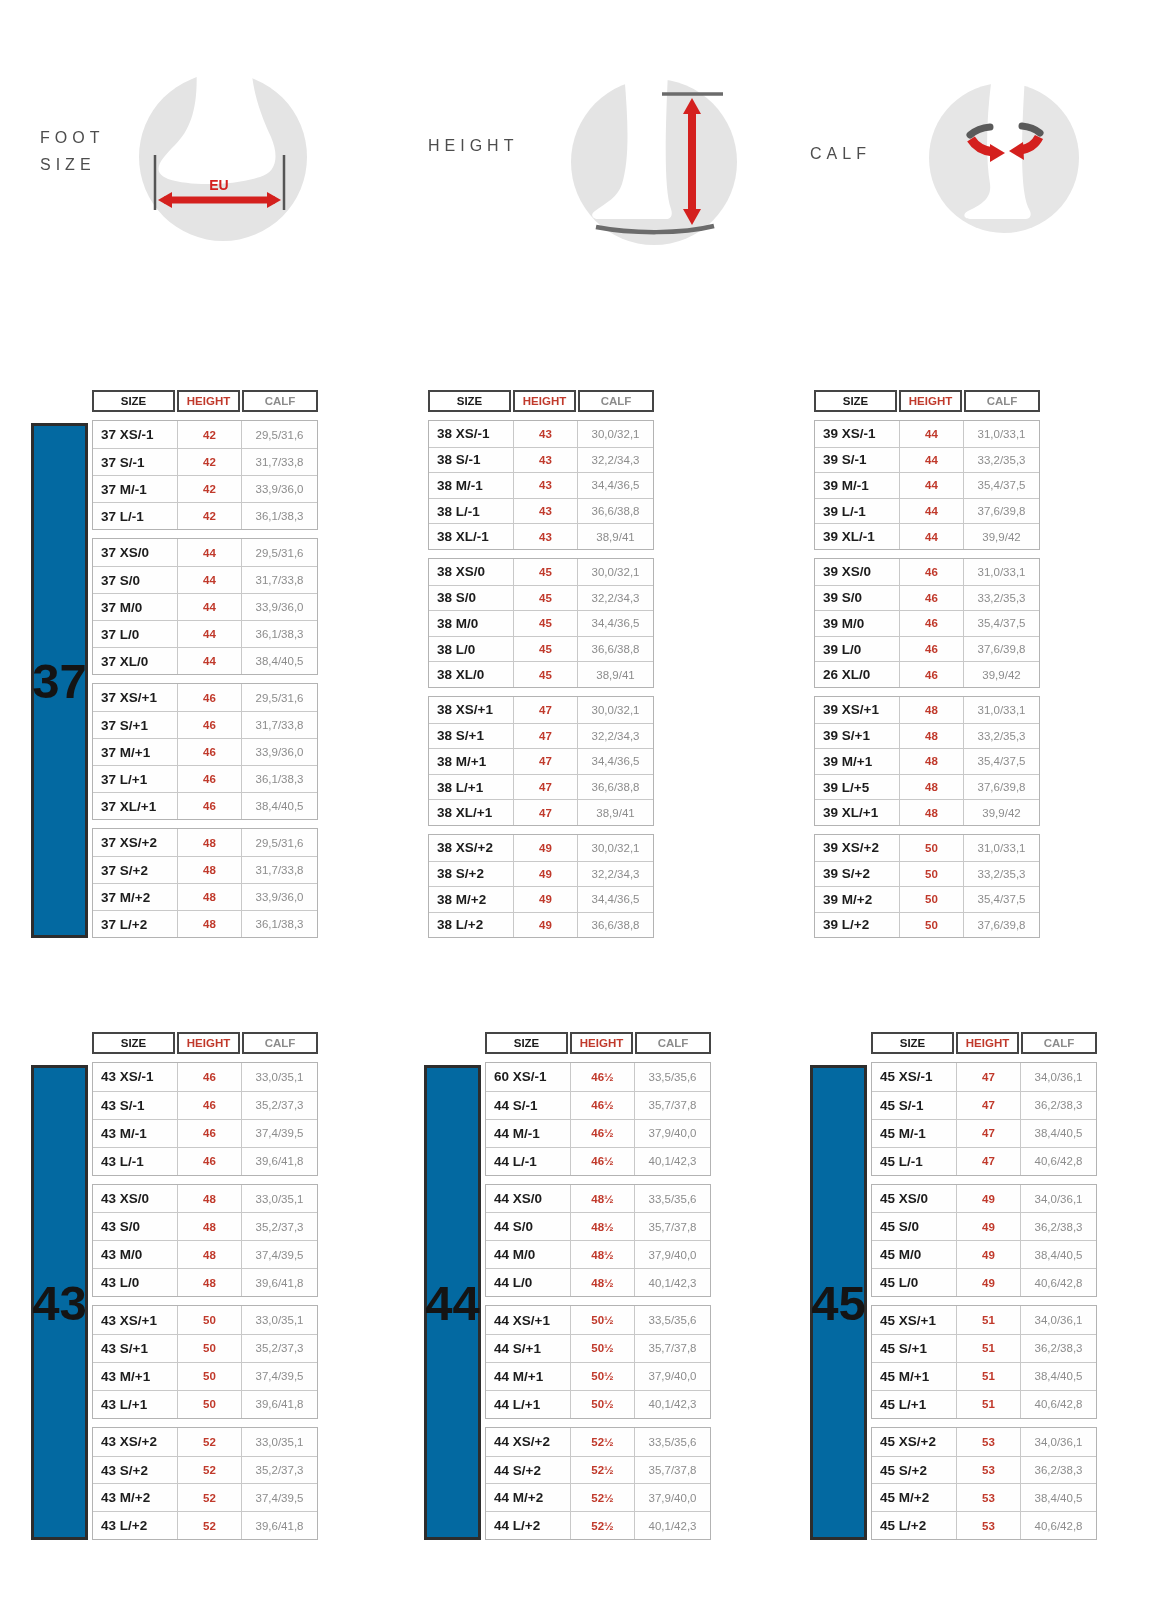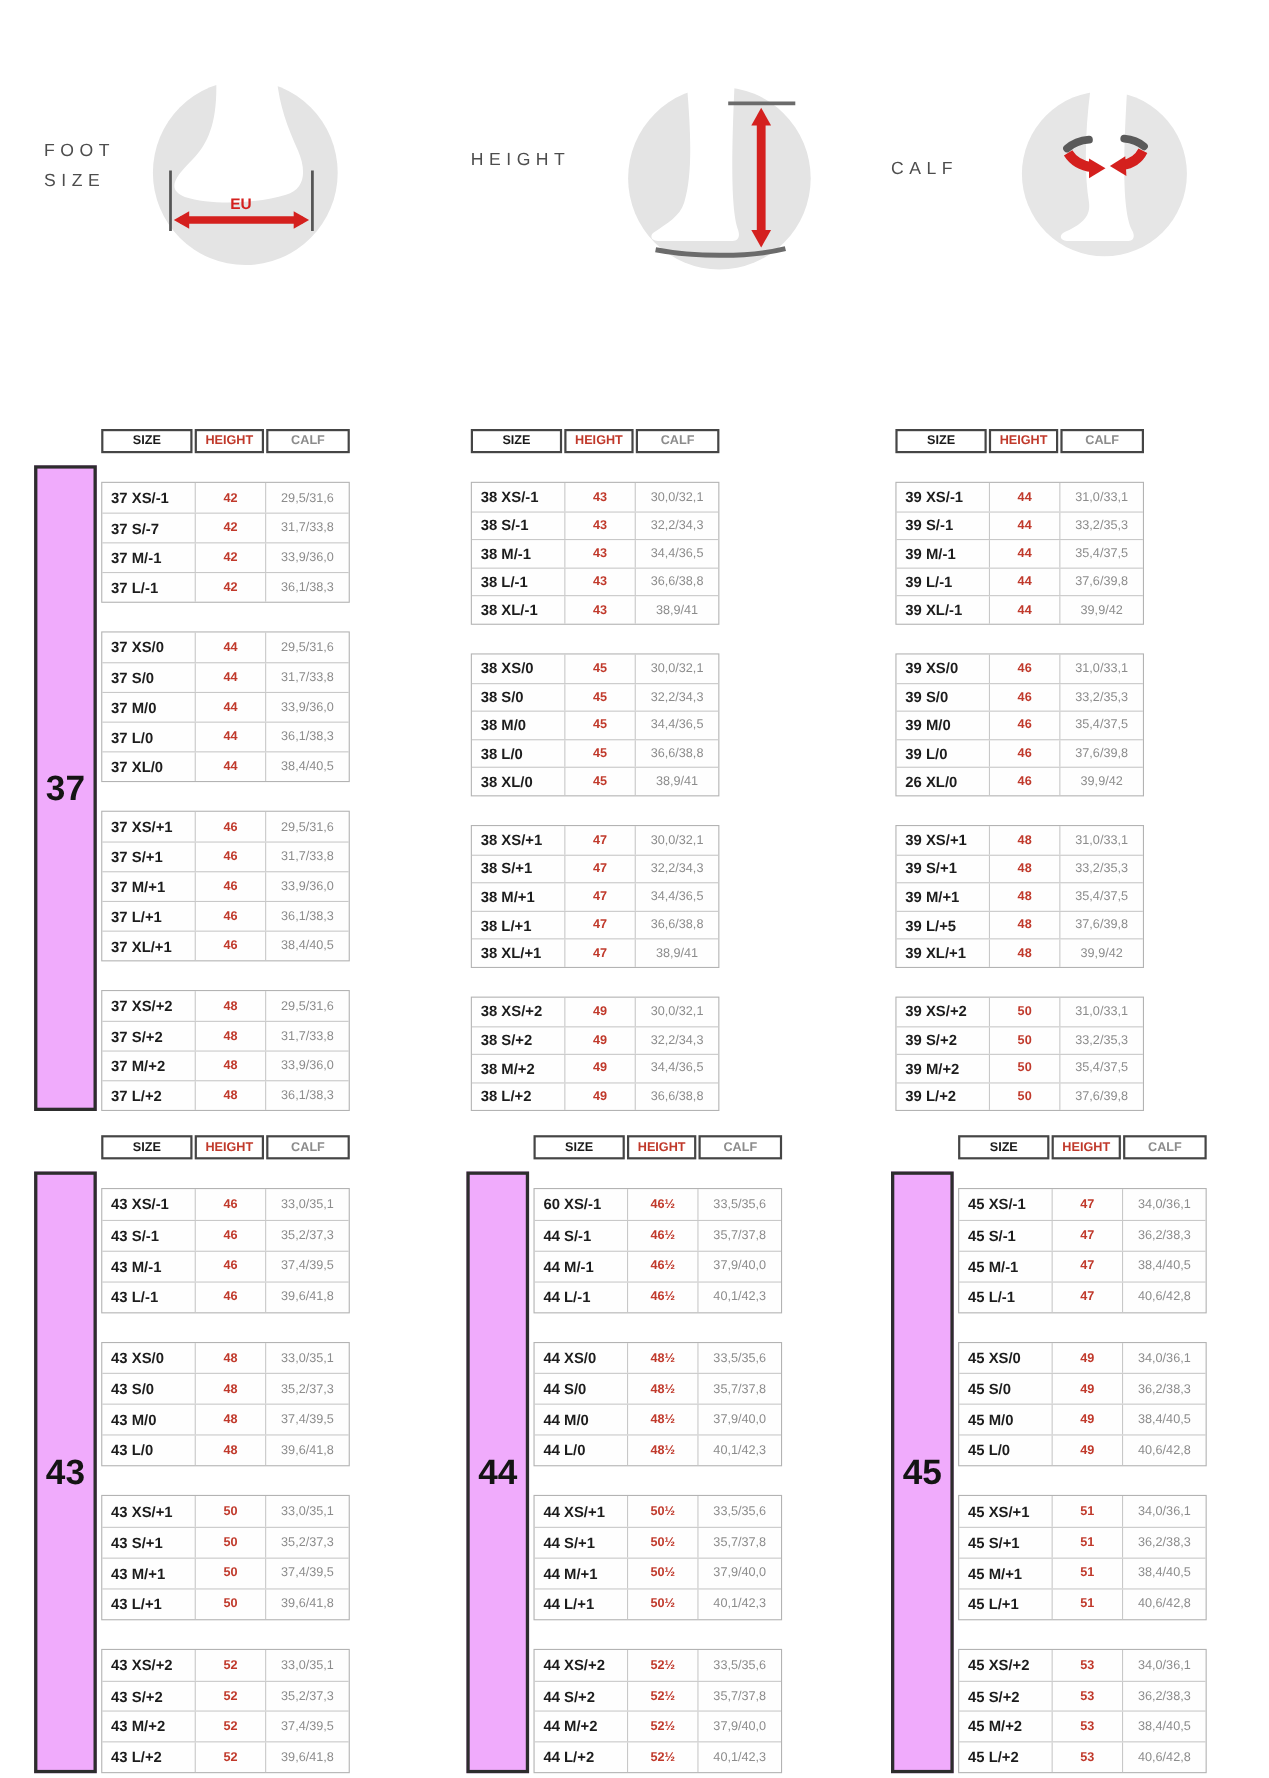--- a/index.html
+++ b/index.html
@@ -25,46 +25,46 @@
   
   .size-table {
     position: absolute;
     display: flex;
     align-items: stretch;
   }
   .bignum {
     width: 57px;
     margin-top: 33px;
     border: 3px solid #2d2d2d;
-    background: #f0abfc;
+    background: #0369a1;
     display: flex;
     align-items: center;
     justify-content: center;
-    font-size: 32px;
+    font-size: 49px;
     font-weight: bold;
     color: #141414;
   }
   .grid { margin-left: 4px; width: 226px; }
   .thead { display: flex; height: 22px; }
   .hc {
     border: 2px solid #454545;
     background: #ffffff;
     display: flex;
     align-items: center;
     justify-content: center;
     font-size: 11.5px;
     font-weight: bold;
     height: 22px;
   }
   .hc-size   { width: 83px; margin-right: 2px; color: #1a1a1a; }
   .hc-height { width: 63px; margin-right: 2px; color: #c0392b; }
   .hc-calf   { width: 76px; color: #8c8c8c; }
   .group {
     border: 1px solid #b3b3b3;
-    margin-top: 26px;
+    margin-top: 8px;
     background: #fefefe;
   }
   .group:first-of-type { margin-top: 3px; }
   .trow { display: flex; height: var(--rh, 27px); }
   .trow + .trow { border-top: 1px solid #c8c8c8; }
   .cell { display: flex; align-items: center; }
   .c-size {
     width: 84px;
     padding-left: 8px;
     font-size: 13.5px;
@@ -141,21 +141,21 @@
           <div class="hc hc-height">HEIGHT</div>
           <div class="hc hc-calf">CALF</div>
         </div>
         <div class="group">
           <div class="trow">
             <div class="cell c-size">37 XS/-1</div>
             <div class="cell c-height">42</div>
             <div class="cell c-calf">29,5/31,6</div>
           </div>
           <div class="trow">
-            <div class="cell c-size">37 S/-7</div>
+            <div class="cell c-size">37 S/-1</div>
             <div class="cell c-height">42</div>
             <div class="cell c-calf">31,7/33,8</div>
           </div>
           <div class="trow">
             <div class="cell c-size">37 M/-1</div>
             <div class="cell c-height">42</div>
             <div class="cell c-calf">33,9/36,0</div>
           </div>
           <div class="trow">
             <div class="cell c-size">37 L/-1</div>

